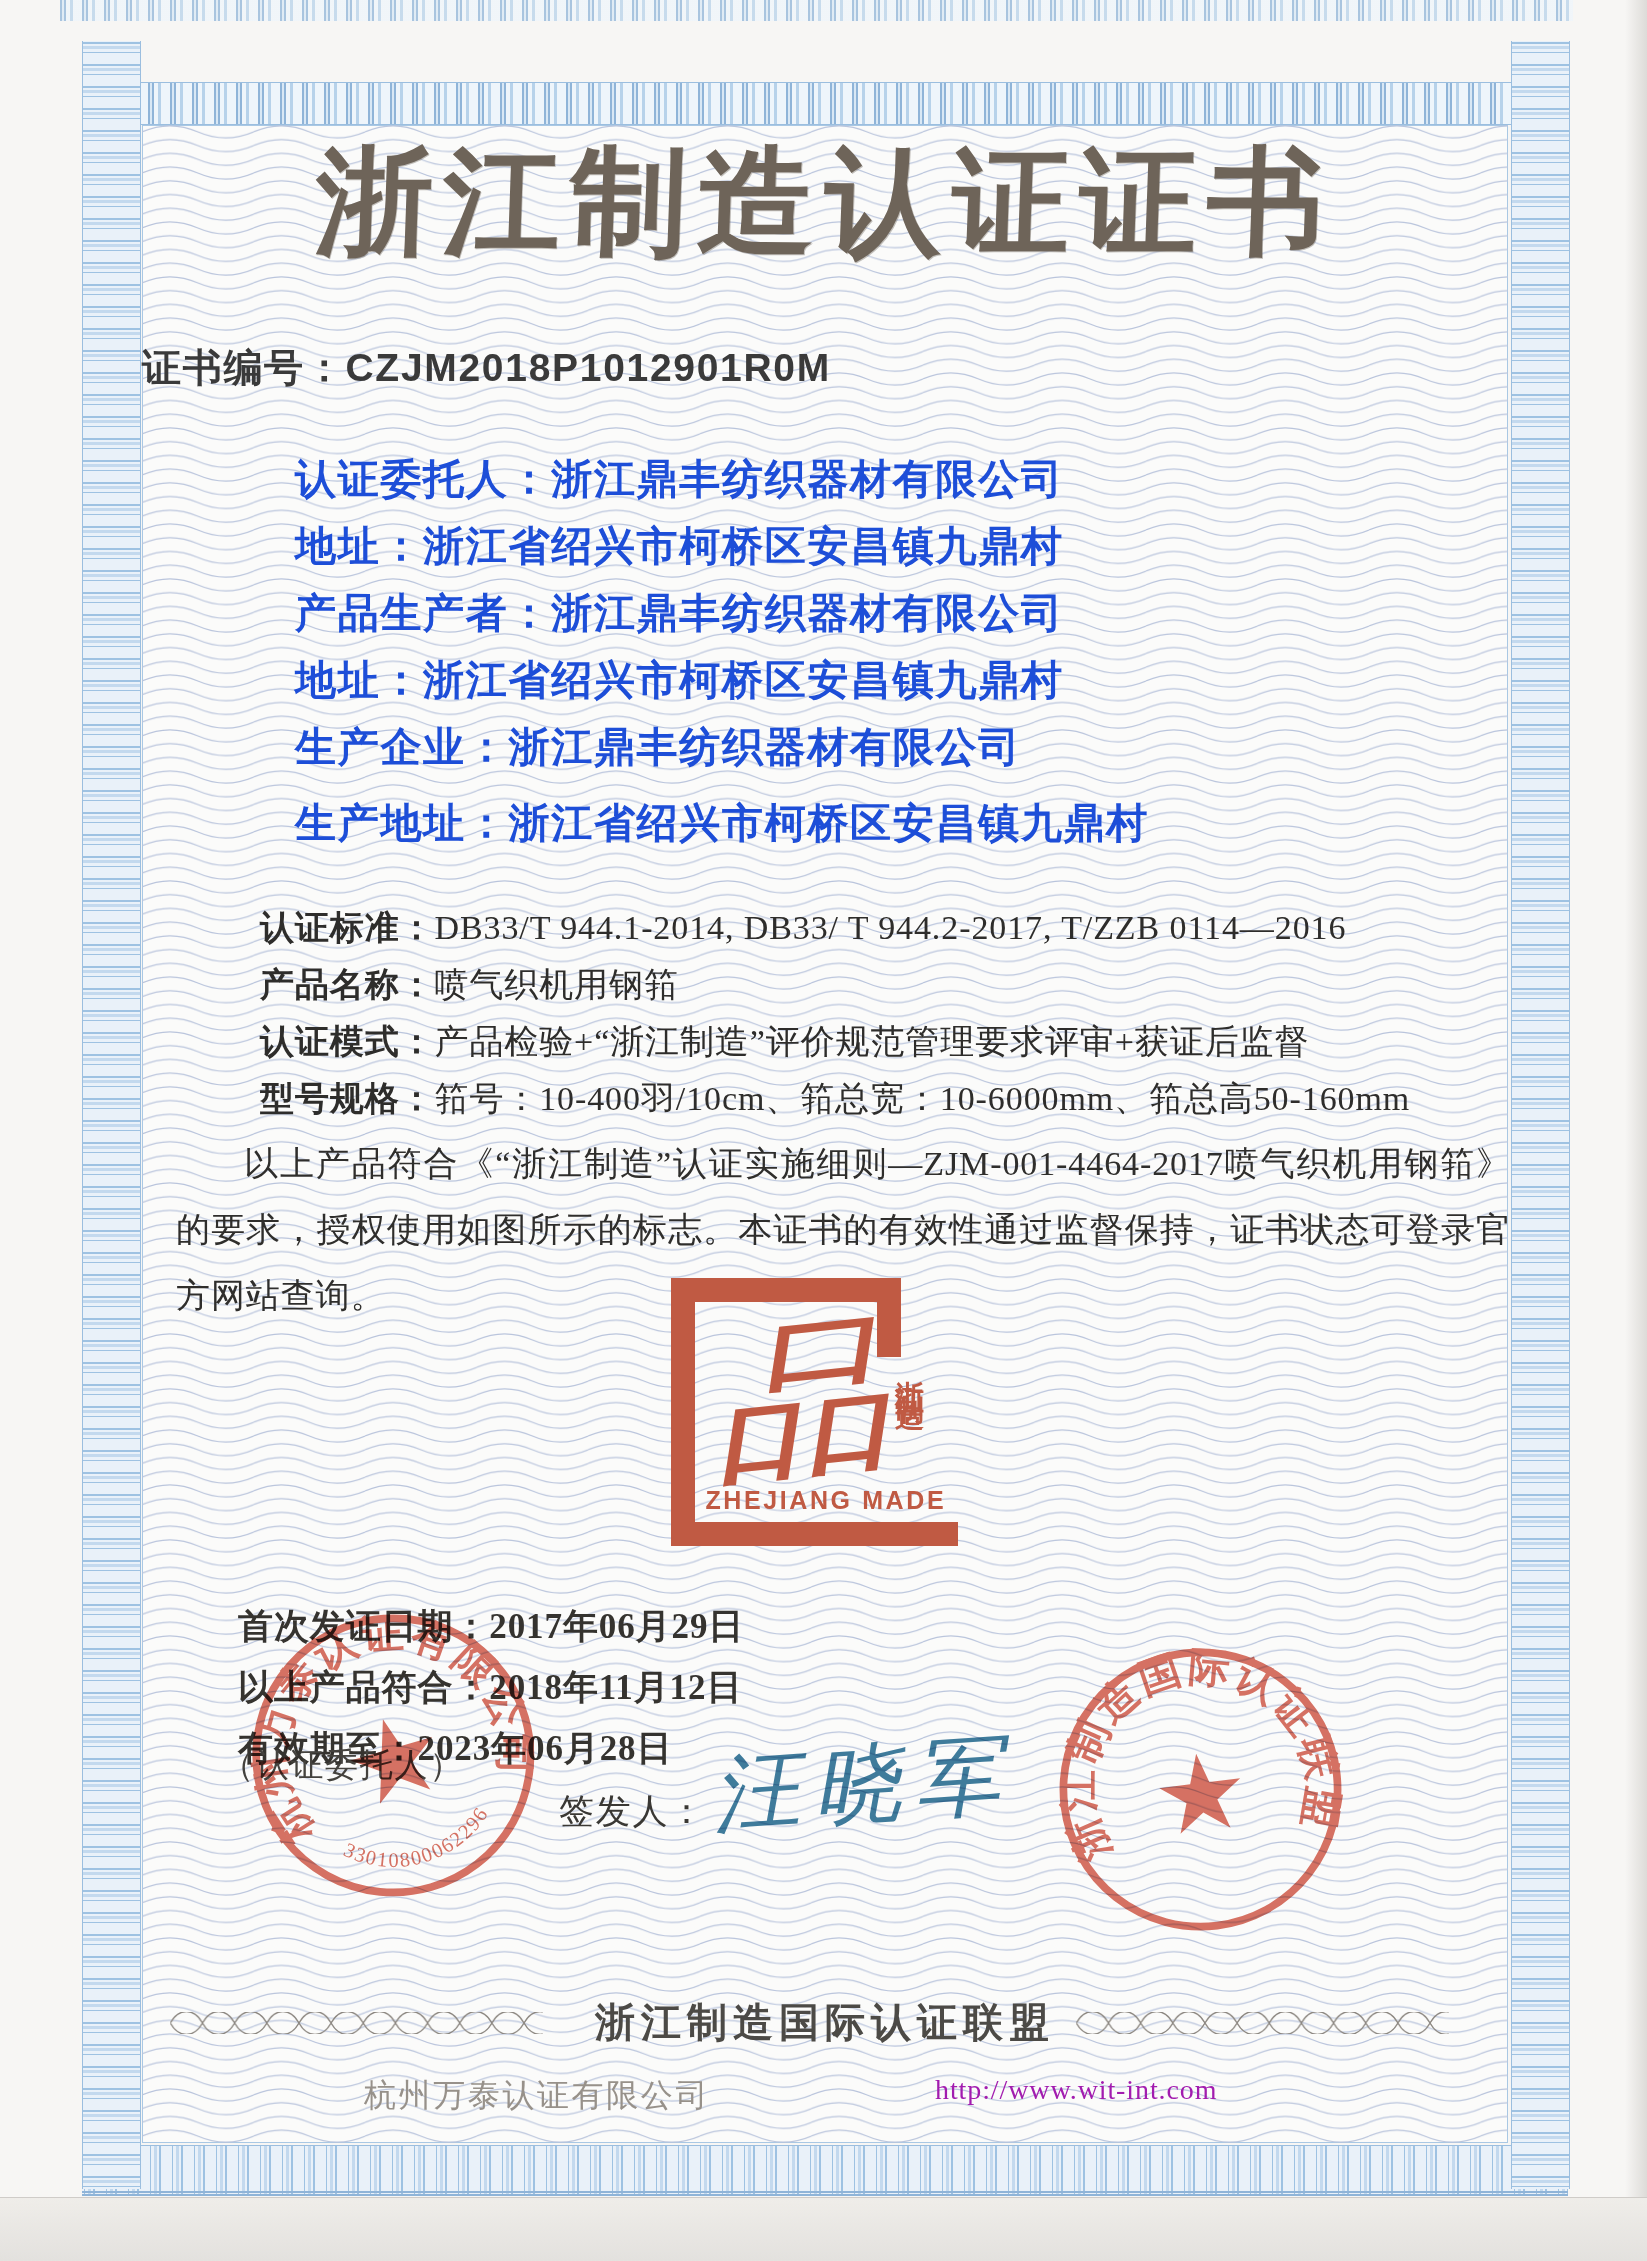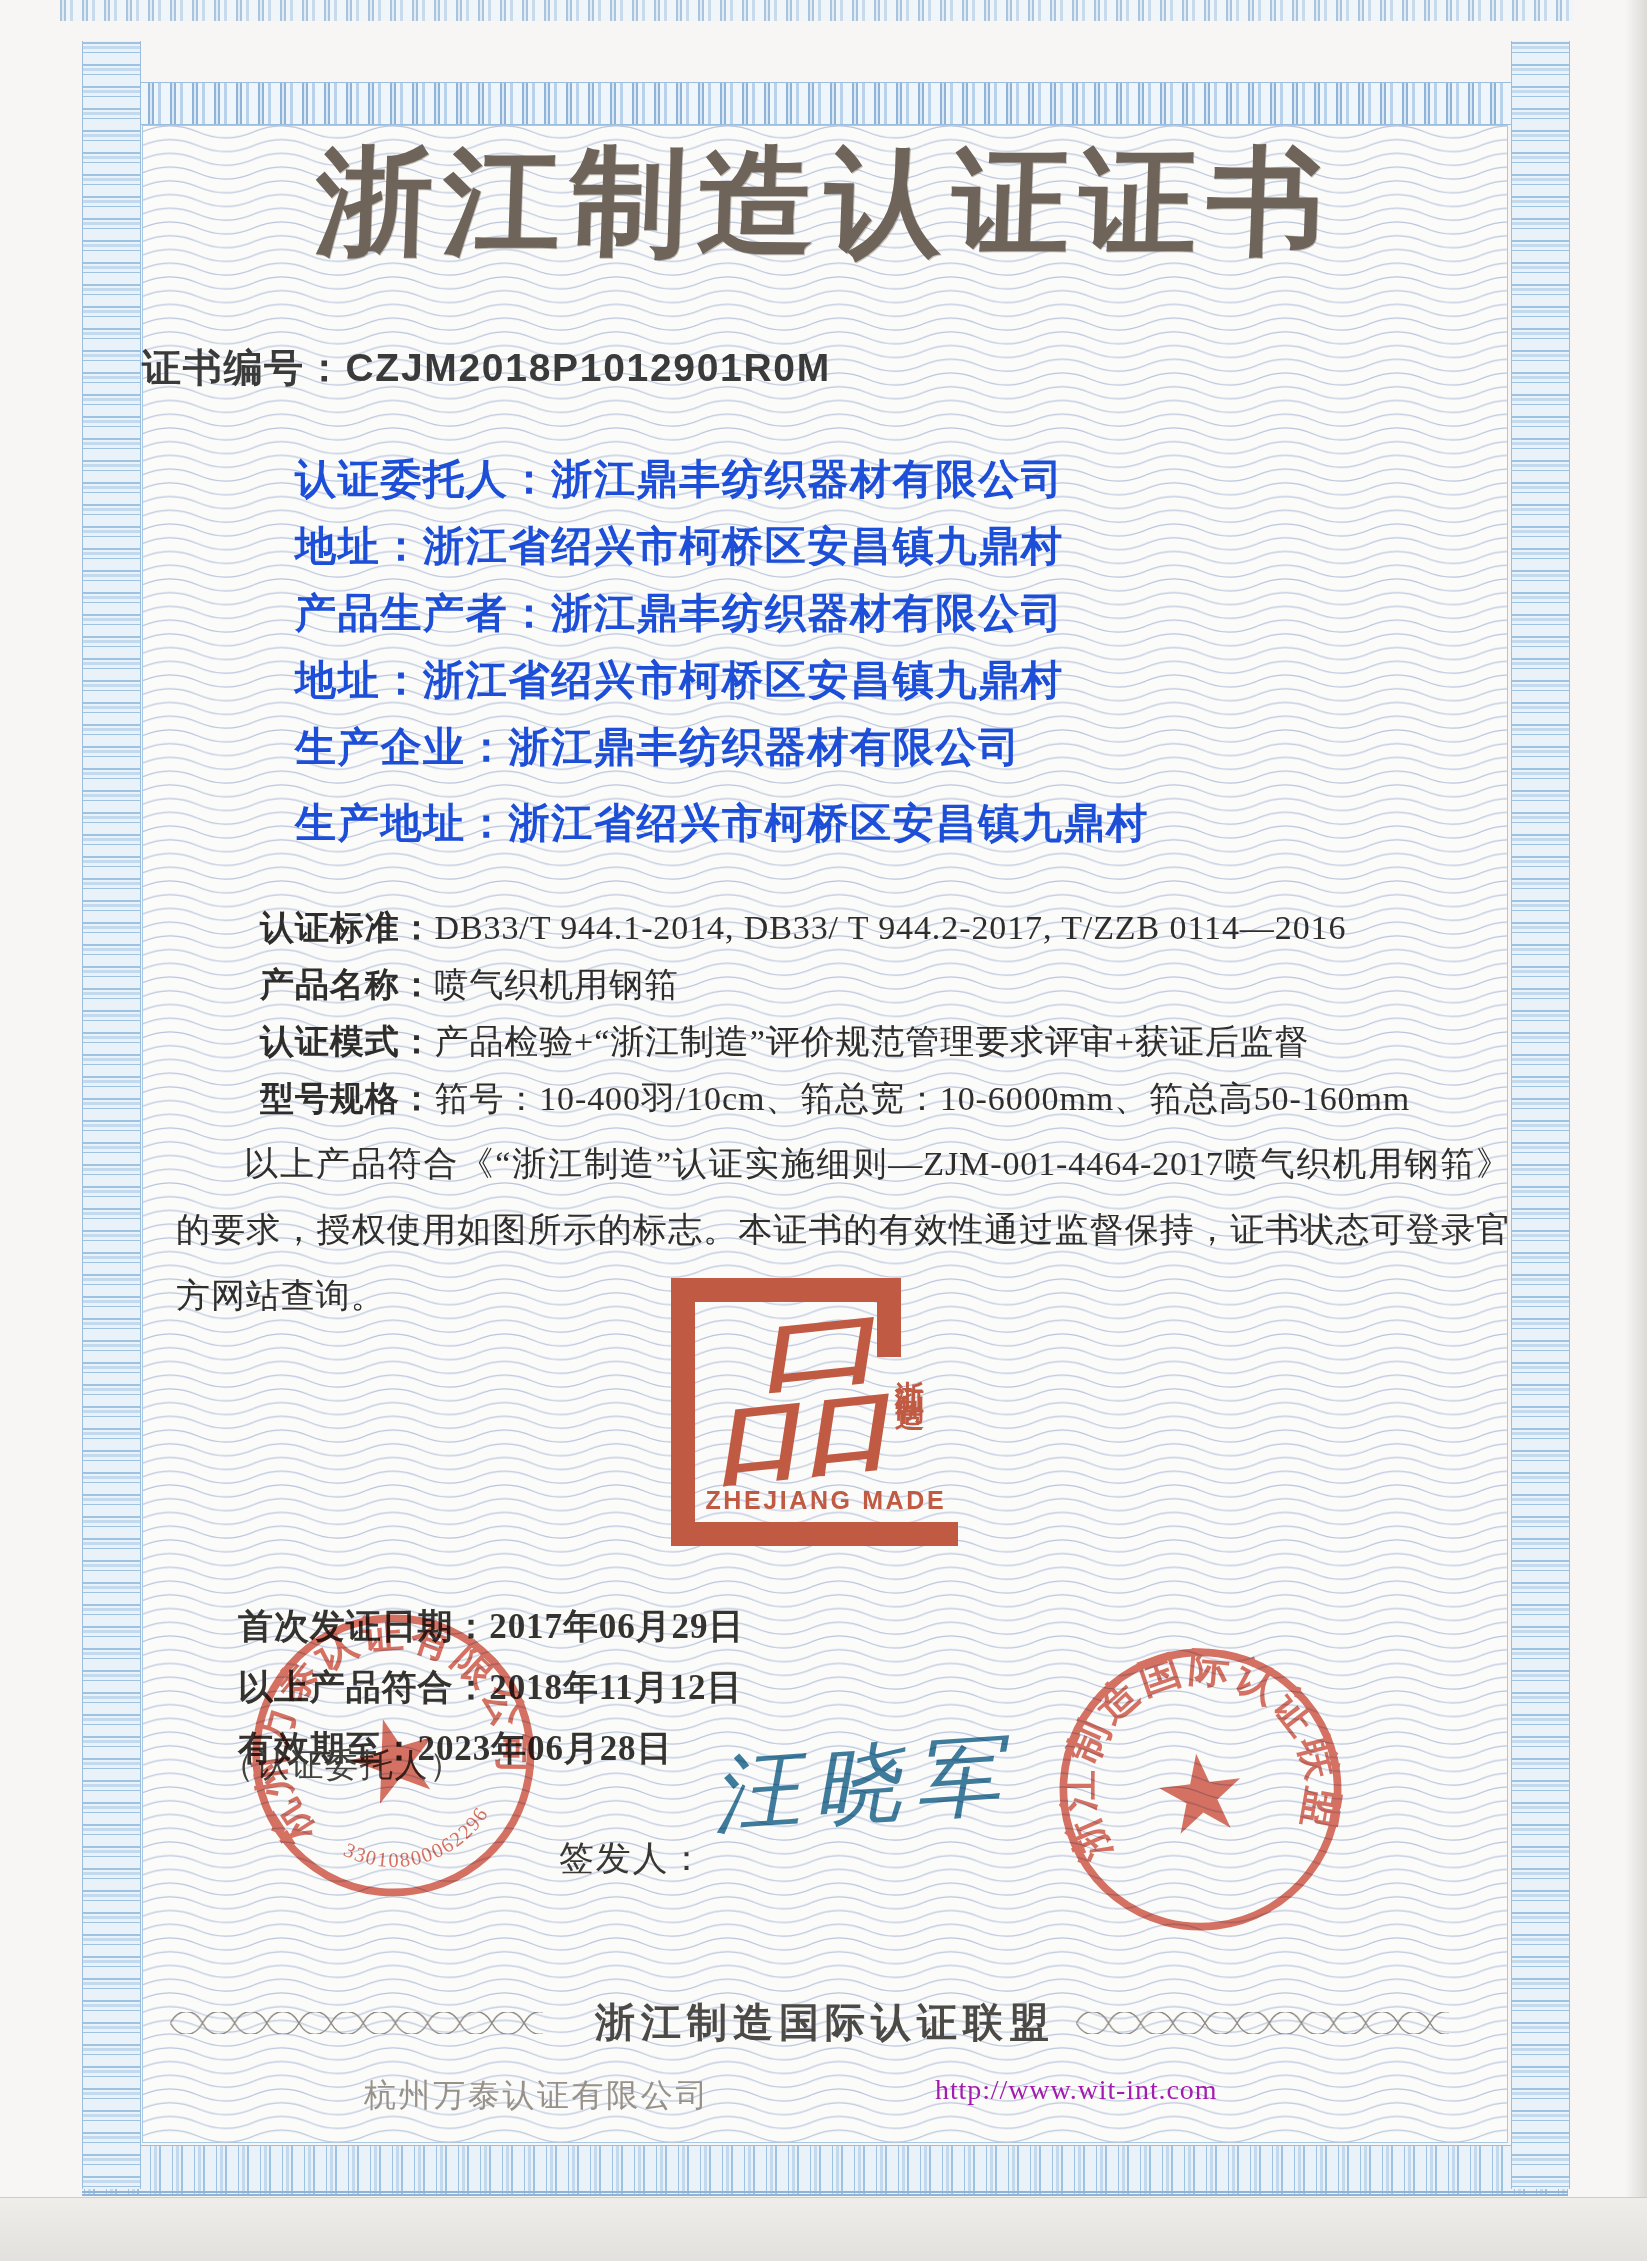--- a/index.html
+++ b/index.html
@@ -80,21 +80,21 @@
     color:#c05a43;font-family:"Liberation Sans",sans-serif;}
   .logo .cap{position:absolute;left:26px;right:3.4px;top:208px;text-align:center;
     font-size:25px;font-weight:700;letter-spacing:2.6px;color:#c05a43;
     font-family:"Liberation Sans",sans-serif;}
 
   
   .dates{left:238px;top:1596px;}
   .dates .row{height:61px;display:flex;align-items:center;
     font-size:35px;font-weight:600;color:#35332f;letter-spacing:0.9px;}
   .sealnote{left:221px;top:1743px;font-size:33px;color:#44423e;letter-spacing:1.7px;}
-  .issuer{left:559px;top:1835px;font-size:35px;color:#3a3834;letter-spacing:1.7px;}
+  .issuer{left:559px;top:1788px;font-size:35px;color:#3a3834;letter-spacing:1.7px;}
   .signature{left:712px;top:1712px;width:429px;font-size:87px;line-height:137px;
     color:#2b6f94;font-style:italic;letter-spacing:13.7px;
     font-family:"DejaVu Serif",serif;transform:rotate(-4deg);
     mix-blend-mode:multiply;opacity:.9;}
 
   
   .seal{mix-blend-mode:multiply;opacity:.88;}
   .seal-left{left:246px;top:1602px;width:305px;height:343px;transform:rotate(-16deg);}
   .seal-right{left:1048px;top:1637px;width:305px;height:305px;transform:rotate(-7deg);}
 

